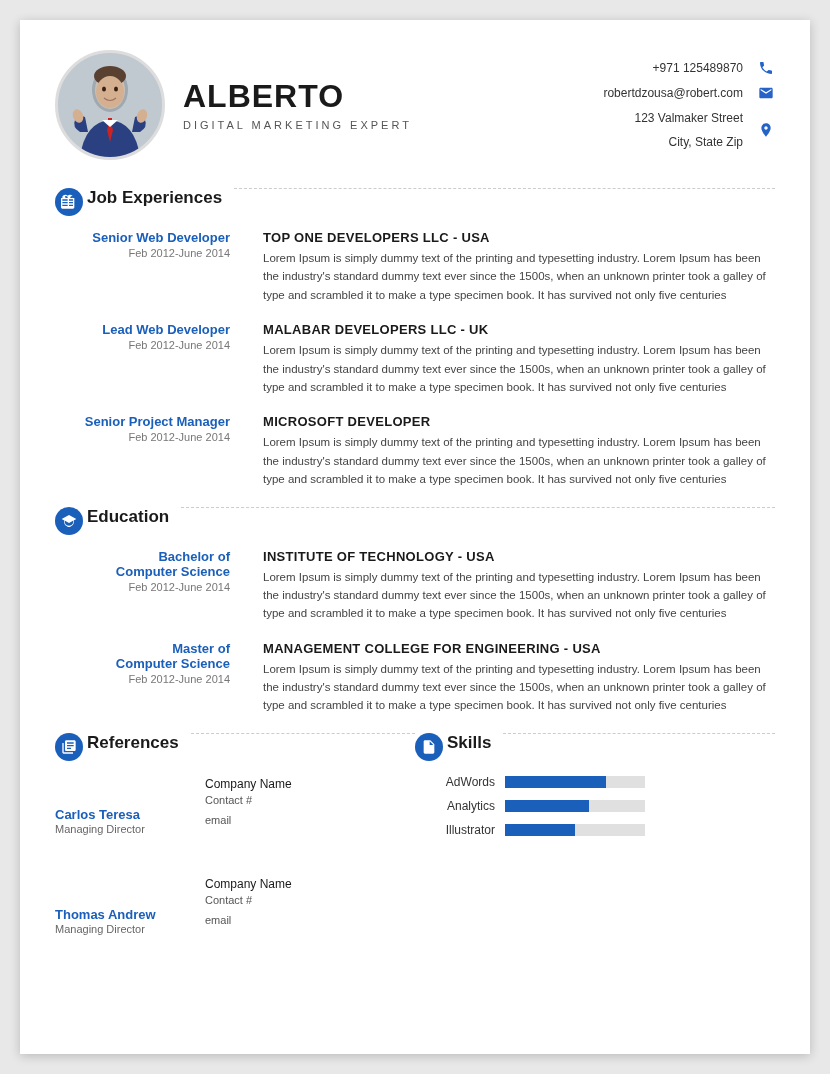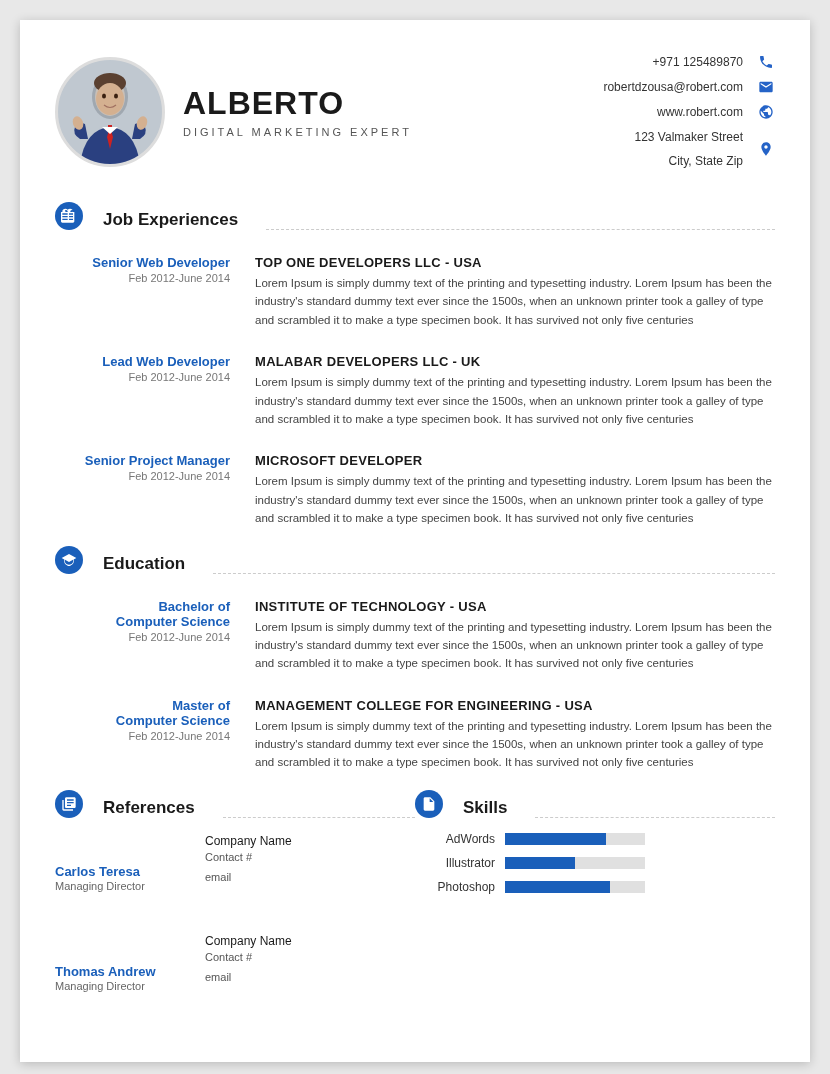--- a/index.html
+++ b/index.html
@@ -80,22 +80,22 @@
       height: 18px;
       display: flex;
       align-items: center;
       justify-content: center;
       color: #2563c7;
     }
     
     .section { margin-bottom: 18px; }
     .section-header {
       display: flex;
-      align-items: flex-end;
-      gap: 20px;
+      align-items: flex-start;
+      gap: 4px;
       margin-bottom: 14px;
     }
     .section-icon {
       width: 28px;
       height: 28px;
       border-radius: 50%;
       background: #1a5fba;
       display: flex;
       align-items: center;
       justify-content: center;
@@ -111,23 +111,22 @@
     .section-line {
       flex: 1;
       height: 1px;
       border-top: 1px dashed #ccc;
       margin-left: 8px;
     }
     
     .entries { }
     .entry {
       display: flex;
-      gap: 0;
+      gap: 8px;
       margin-bottom: 18px;
-      margin-top: 25px;
     }
     .entry-left {
       width: 200px;
       flex-shrink: 0;
       text-align: right;
       padding-right: 25px;
     }
     .entry-role {
       font-size: 13px;
       font-weight: 700;
@@ -244,28 +243,20 @@
           <svg viewBox="0 0 24 24" width="16" height="16" fill="#2563c7">
               <path d="M6.6 10.8c1.4 2.8 3.8 5.1 6.6 6.6l2.2-2.2c.3-.3.7-.4 1-.2 1.1.4 2.3.6 3.6.6.6 0 1 .4 1 1V20c0 .6-.4 1-1 1C10.6 21 3 13.4 3 4c0-.6.4-1 1-1h3.5c.6 0 1 .4 1 1 0 1.3.2 2.5.6 3.6.1.3 0 .7-.2 1L6.6 10.8z"></path>
             </svg>
         </span>
       </div>
       <div class="contact-row">
         <span>robertdzousa@robert.com</span>
         <span class="contact-icon">
           <svg viewBox="0 0 24 24" width="16" height="16" fill="#2563c7">
               <path d="M20 4H4c-1.1 0-2 .9-2 2v12c0 1.1.9 2 2 2h16c1.1 0 2-.9 2-2V6c0-1.1-.9-2-2-2zm0 4l-8 5-8-5V6l8 5 8-5v2z"></path>
-            </svg>
-        </span>
-      </div>
-      <div class="contact-row">
-        <span>www.robert.com</span>
-        <span class="contact-icon">
-          <svg viewBox="0 0 24 24" width="16" height="16" fill="#2563c7">
-              <path d="M12 2C6.48 2 2 6.48 2 12s4.48 10 10 10 10-4.48 10-10S17.52 2 12 2zm-1 17.93c-3.95-.49-7-3.85-7-7.93 0-.62.08-1.21.21-1.79L9 15v1c0 1.1.9 2 2 2v1.93zm6.9-2.54c-.26-.81-1-1.39-1.9-1.39h-1v-3c0-.55-.45-1-1-1H8v-2h2c.55 0 1-.45 1-1V7h2c1.1 0 2-.9 2-2v-.41c2.93 1.19 5 4.06 5 7.41 0 2.08-.8 3.97-2.1 5.39z"></path>
             </svg>
         </span>
       </div>
       <div class="contact-row">
         <div style="text-align:right;">
           <div>123 Valmaker Street</div>
           <div>City, State Zip</div>
         </div>
         <span class="contact-icon">
           <svg viewBox="0 0 24 24" width="16" height="16" fill="#2563c7">
@@ -401,28 +392,28 @@
         <div class="section-line"></div>
       </div>
       <div id="skills-entries">
           <div class="skill-row">
     <div class="skill-label">AdWords</div>
     <div class="skill-bar-bg">
       <div class="skill-bar-fill" style="width:101px"></div>
     </div>
   </div>
           <div class="skill-row">
+    <div class="skill-label">Analytics</div>
+    <div class="skill-bar-bg">
+      <div class="skill-bar-fill" style="width:84px"></div>
+    </div>
+  </div>
+          <div class="skill-row">
     <div class="skill-label">Illustrator</div>
     <div class="skill-bar-bg">
       <div class="skill-bar-fill" style="width:70px"></div>
     </div>
   </div>
-          <div class="skill-row">
-    <div class="skill-label">Photoshop</div>
-    <div class="skill-bar-bg">
-      <div class="skill-bar-fill" style="width:105px"></div>
-    </div>
-  </div>
         </div>
     </div>
   </div>
 
 </div>
 
 </body></html>

